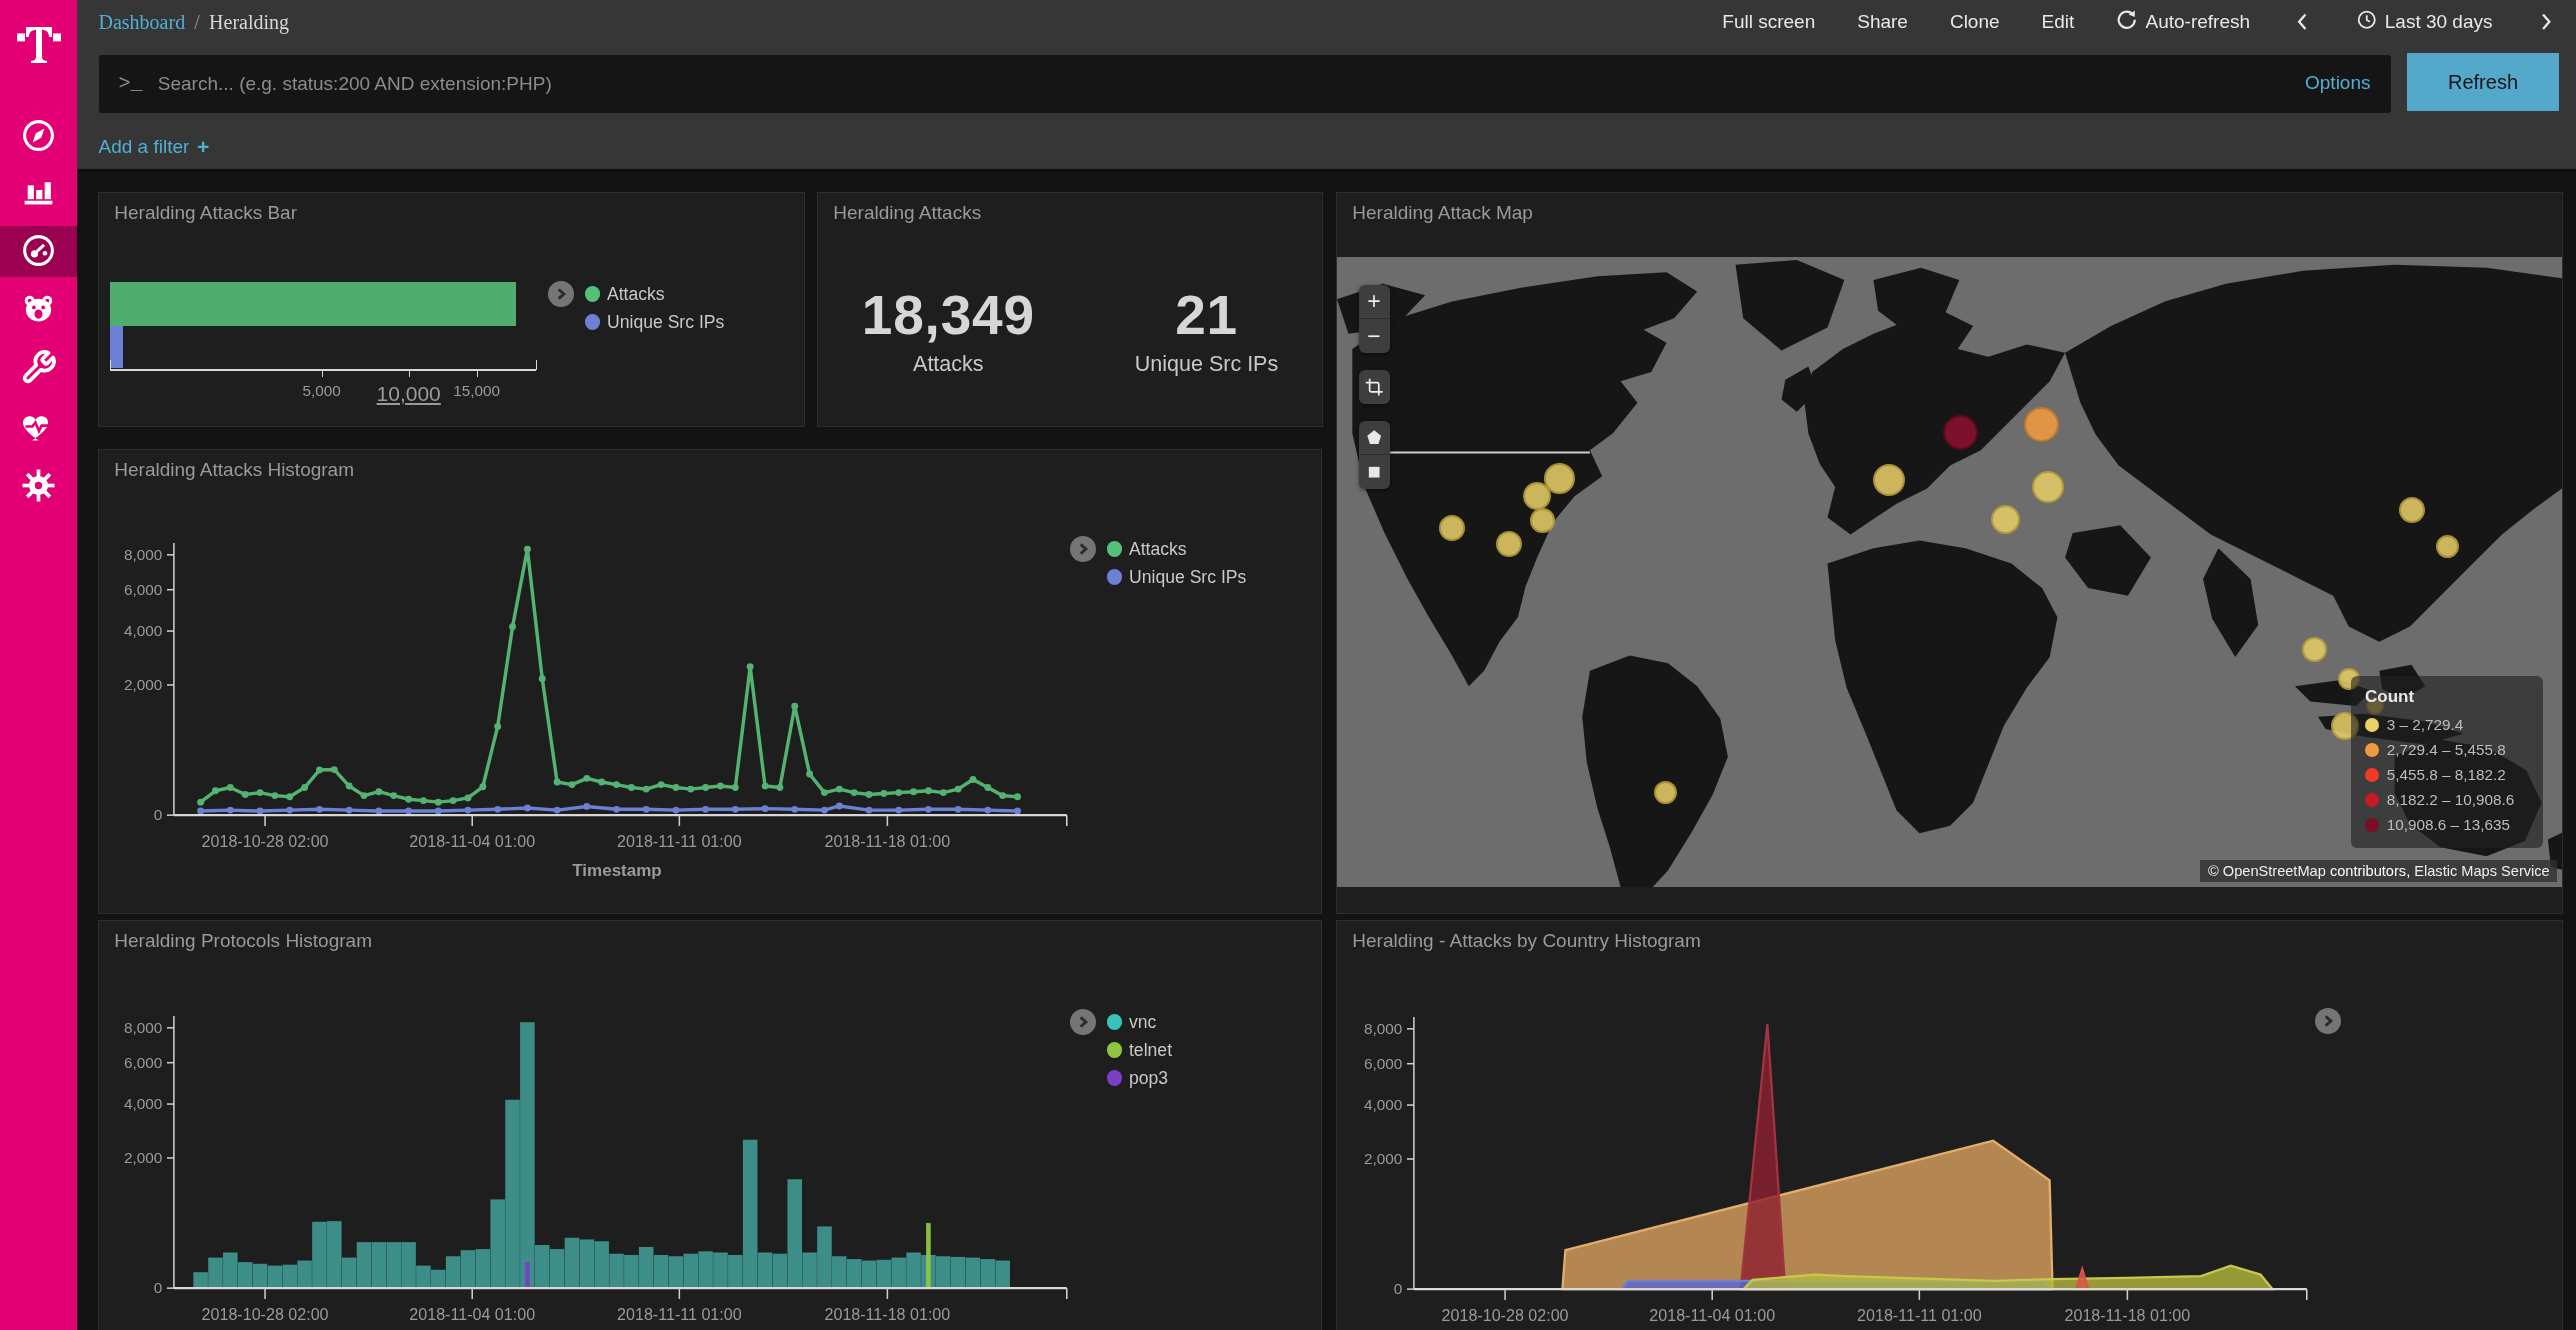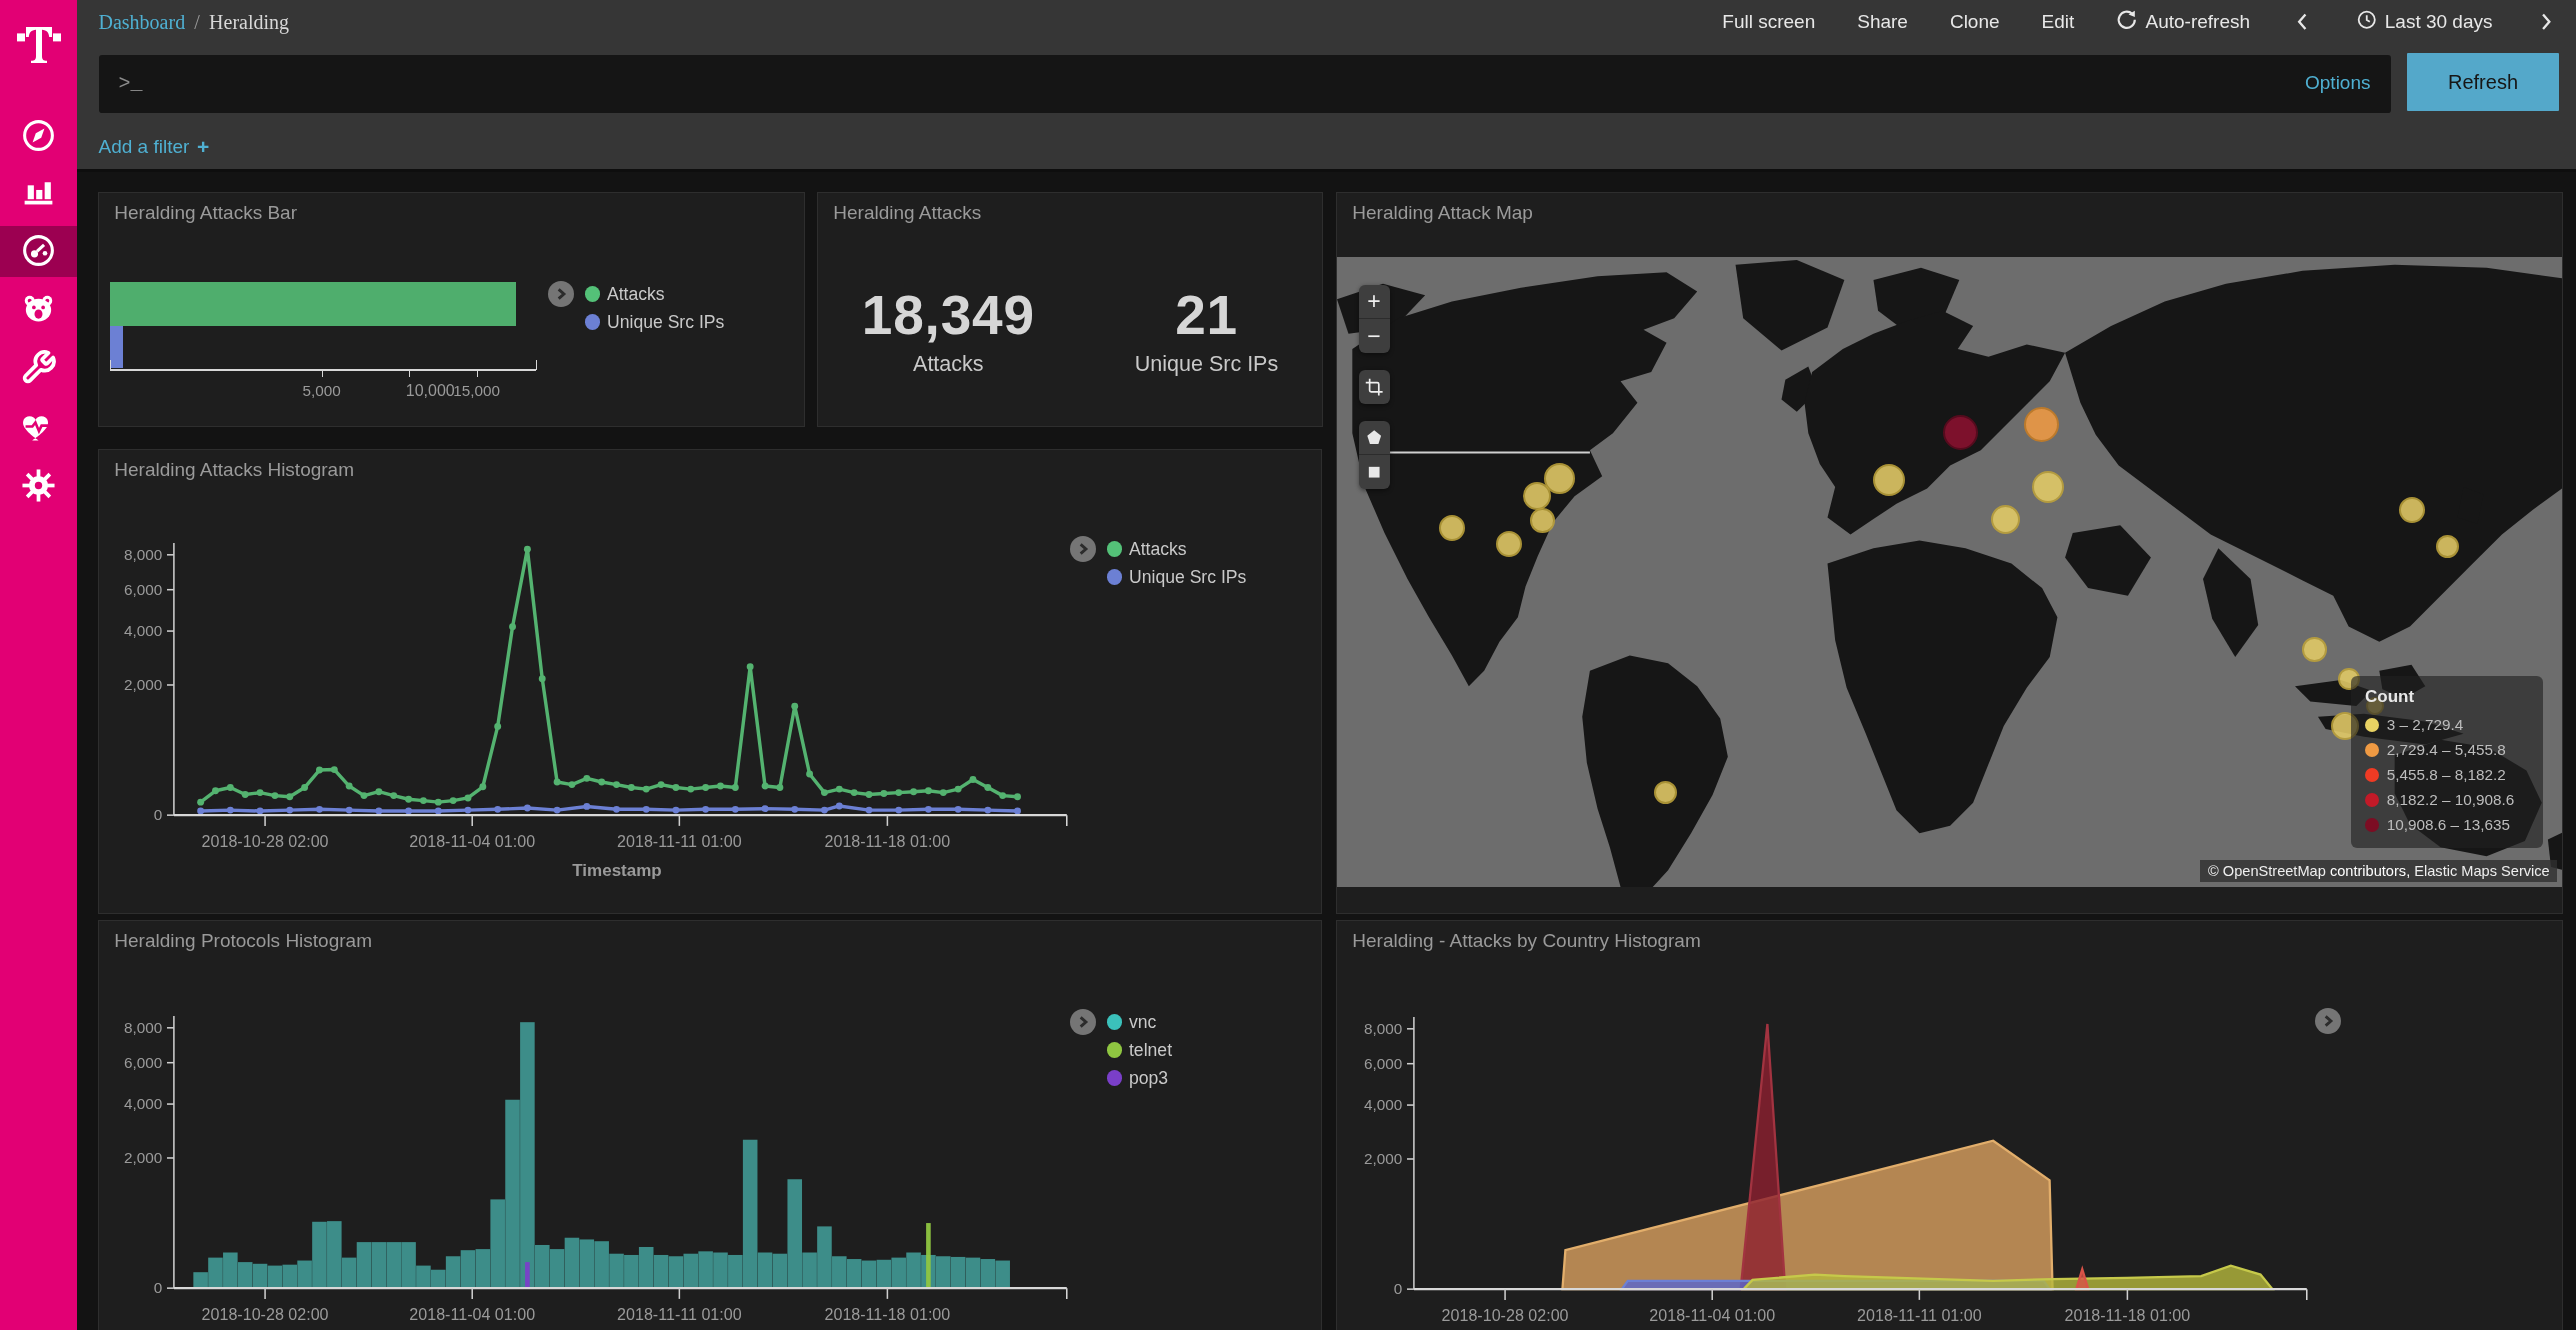--- a/index.html
+++ b/index.html
@@ -210,20 +210,21 @@
         <svg viewBox="0 0 24 24">
             <polyline points="9,4 16,12 9,20" fill="none" stroke="#e8e8e8" stroke-width="2.6"></polyline>
           </svg>
       </span>
     </nav>
   </header>
 
   <div class="searchrow">
     <div class="searchbox">
       <span class="search-prompt">&gt;_</span>
+      <input class="search-input" type="text" placeholder="Search... (e.g. status:200 AND extension:PHP)" style="">
       <span class="options-link">Options</span>
     </div>
     <button class="refresh-btn">Refresh</button>
   </div>
 
   <div class="filterrow">
     <span class="add-filter">
       <span>Add a filter</span>
         <b>+</b>
     </span>
@@ -233,21 +234,21 @@
     <div class="panel-title">Heralding Attacks Bar</div>
     <div class="hbar-area" id="hbar-plot" style="left:10.7px;top:86px;width:552px;height:138px">
         <div class="hbar-el" style="left: 0px; top: 3.1px; width: 406px; height: 44px; background: rgb(79, 174, 109);"></div>
         <div class="hbar-el" style="left: 0px; top: 47px; width: 13.7px; height: 42px; background: rgb(108, 128, 212);"></div>
         <div class="hbar-el" style="left: 0px; top: 90px; width: 426px; height: 1.5px; background: rgb(216, 216, 216);"></div>
         <div class="hbar-el" style="left: 0px; top: 81px; width: 1.5px; height: 10px; background: rgb(216, 216, 216);"></div>
         <div class="hbar-el" style="left: 426px; top: 81px; width: 1.5px; height: 10px; background: rgb(216, 216, 216);"></div>
         <div class="hbar-el" style="left: 212px; top: 91px; width: 1.5px; height: 7px; background: rgb(216, 216, 216);"></div>
         <div class="hbar-el" style="left: 166px; top: 103px; width: 92px; text-align: center; font-size: 15.3px; color: rgb(154, 154, 154);">5,000</div>
         <div class="hbar-el" style="left: 299px; top: 91px; width: 1.5px; height: 7px; background: rgb(216, 216, 216);"></div>
-        <div class="hbar-el" style="left: 253px; top: 103px; width: 92px; text-align: right; font-size: 16px; color: rgb(154, 154, 154);">10,000</div>
+        <div class="hbar-el" style="left: 253px; top: 103px; width: 92px; text-align: center; font-size: 21px; color: rgb(154, 154, 154); text-decoration: underline;">10,000</div>
         <div class="hbar-el" style="left: 367px; top: 91px; width: 1.5px; height: 7px; background: rgb(216, 216, 216);"></div>
         <div class="hbar-el" style="left: 321px; top: 103px; width: 92px; text-align: center; font-size: 15.3px; color: rgb(154, 154, 154);">15,000</div>
       </div>
     <div class="ts-legend" id="legend-0" style="left:449px;top:87px">
         <div class="lg-toggle">
           <svg width="14" height="14" viewBox="0 0 24 24">
             <polyline points="8,4 17,12 8,20" fill="none" stroke="#2c2c2c" stroke-width="5"></polyline>
           </svg>
         </div>
         <div class="lg-rows">

